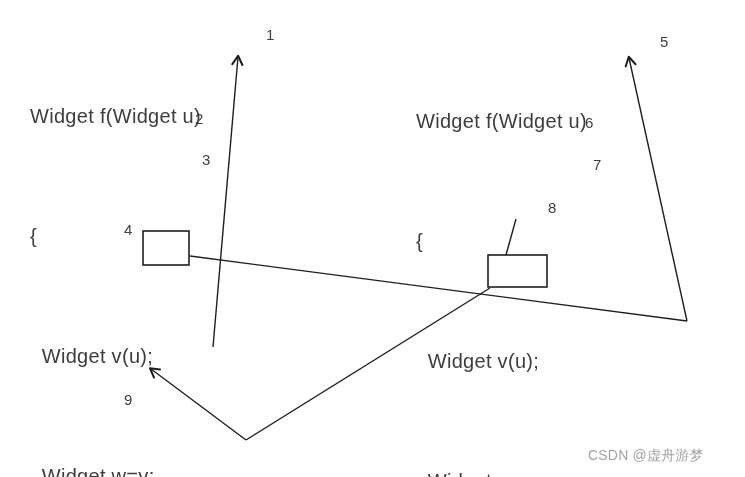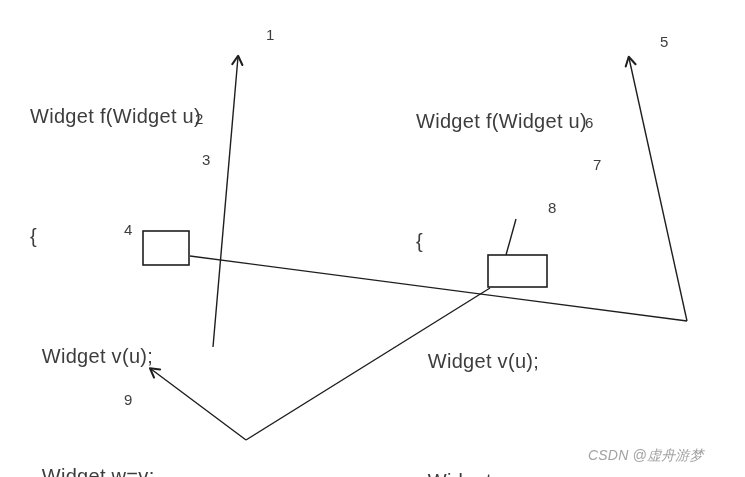--- a/index.html
+++ b/index.html
@@ -36,21 +36,20 @@
     top: 0;
     pointer-events: none;
   }
   .watermark {
     position: absolute;
     left: 588px;
     top: 447px;
     color: #a2a2a2;
     font-size: 14px;
     letter-spacing: 0.2px;
-    font-style: italic;
   }
 </style>
 </head>
 <body>
 
 <div class="canvas">
 
   <div class="code code-left">
     <div>Widget f(Widget u)</div>
     <div>{</div>

